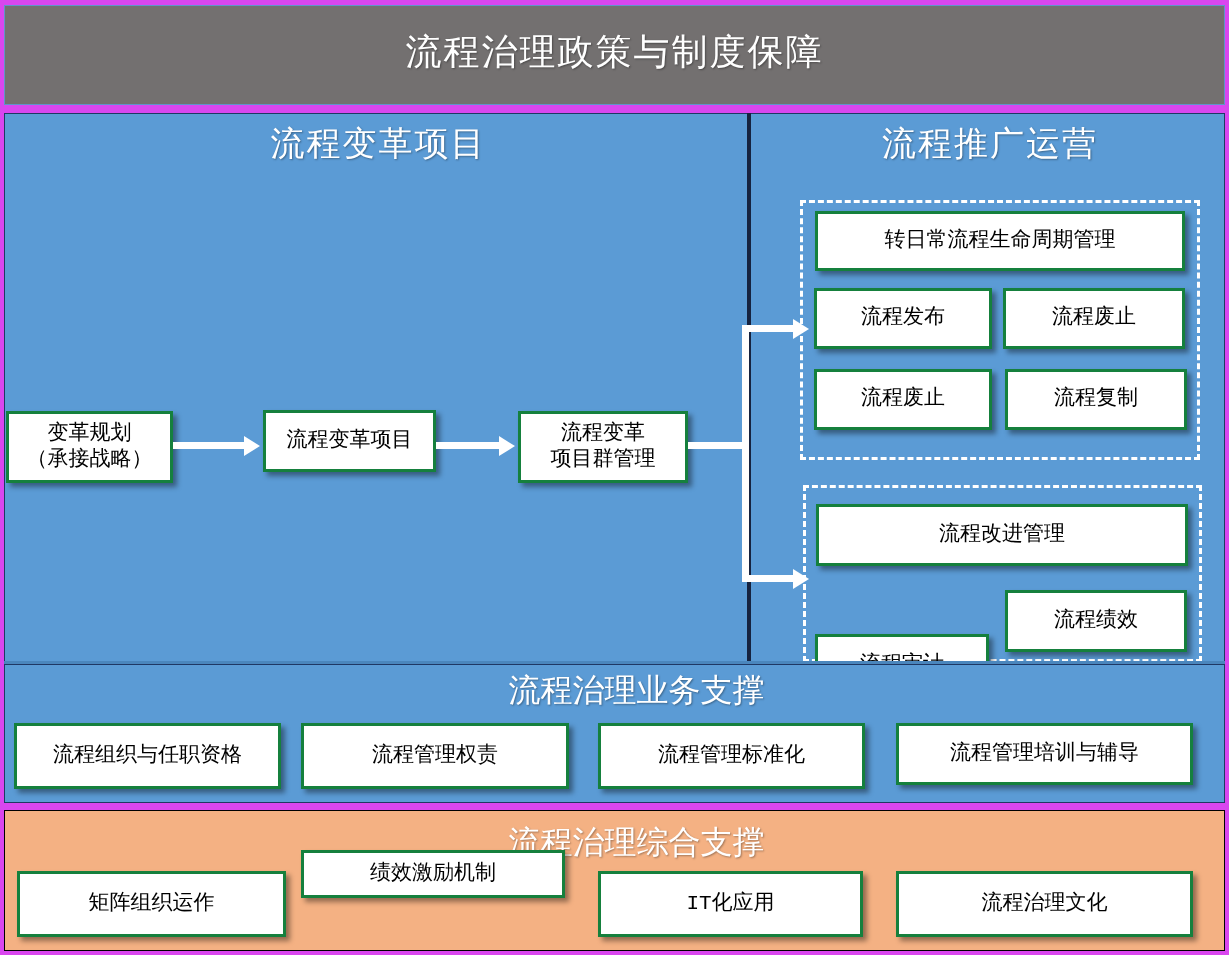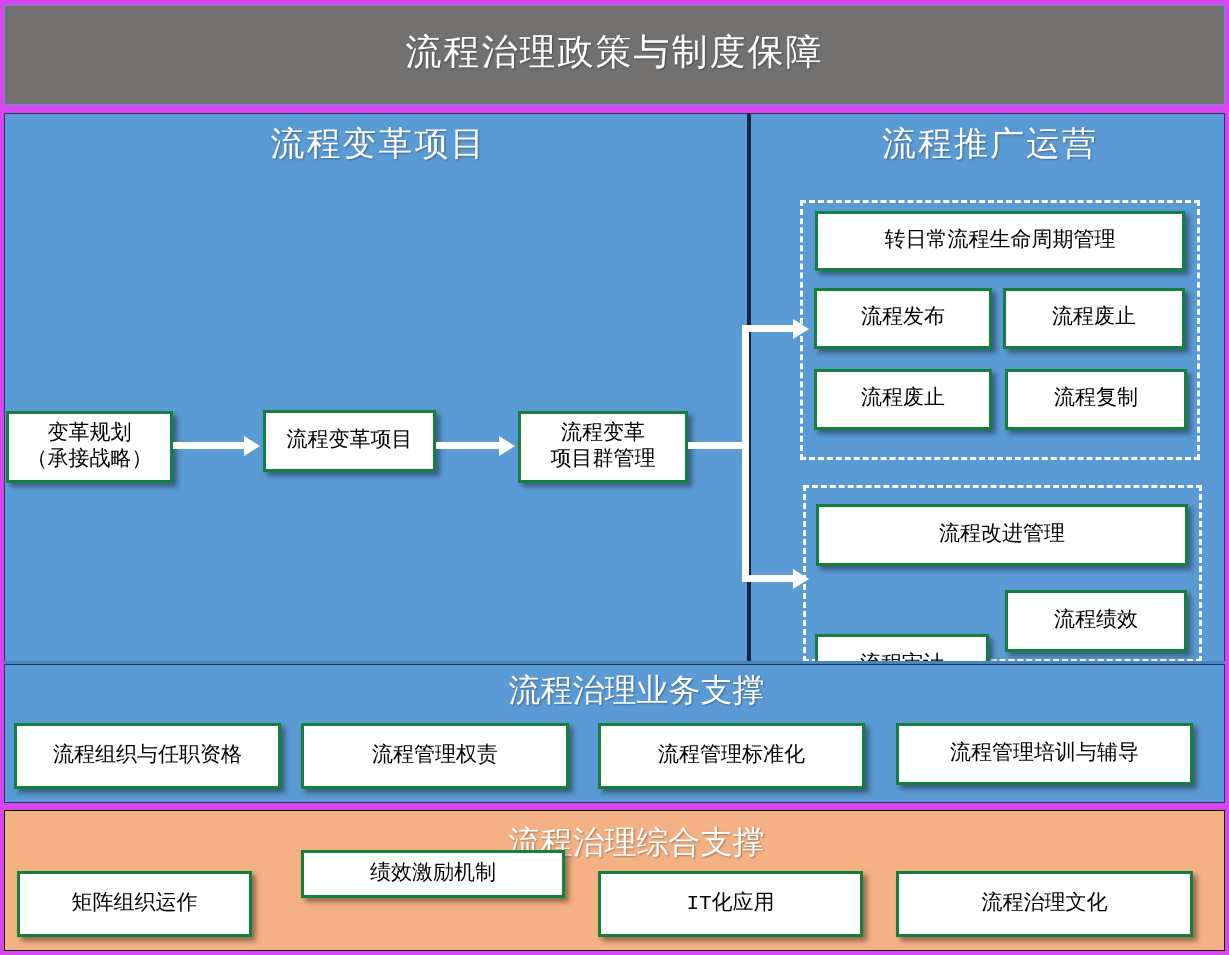--- a/index.html
+++ b/index.html
@@ -225,21 +225,21 @@
   <div class="nbox" style="left:301px; top:723px; width:268px; height:66px;">流程管理权责</div>
 
   <div class="nbox" style="left:598px; top:723px; width:267px; height:66px;">流程管理标准化</div>
 
   <div class="nbox" style="left:896px; top:723px; width:297px; height:62px;">流程管理培训与辅导</div>
 
   <div id="comprehensive-band"></div>
 
   <div class="band-title" style="left:0; top:827px;">流程治理综合支撑</div>
 
-  <div class="nbox" style="left:17px; top:871px; width:235px; height:66px;">矩阵组织运作</div>
+  <div class="nbox" style="left:17px; top:871px; width:269px; height:66px;">矩阵组织运作</div>
 
   <div class="nbox" style="left:301px; top:850px; width:264px; height:48px;">绩效激励机制</div>
 
   <div class="nbox" style="left:598px; top:871px; width:265px; height:66px;">IT化应用</div>
 
   <div class="nbox" style="left:896px; top:871px; width:297px; height:66px;">流程治理文化</div>
 
 </div>
 
 </body></html>

